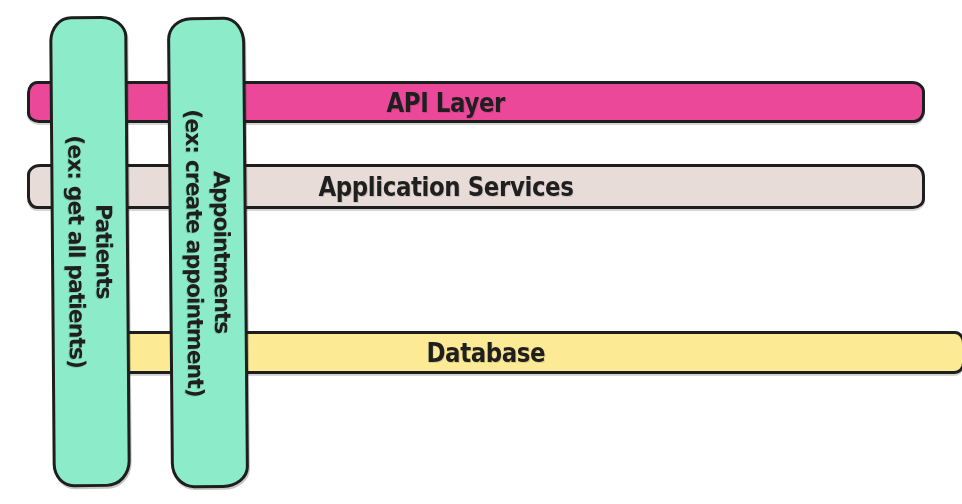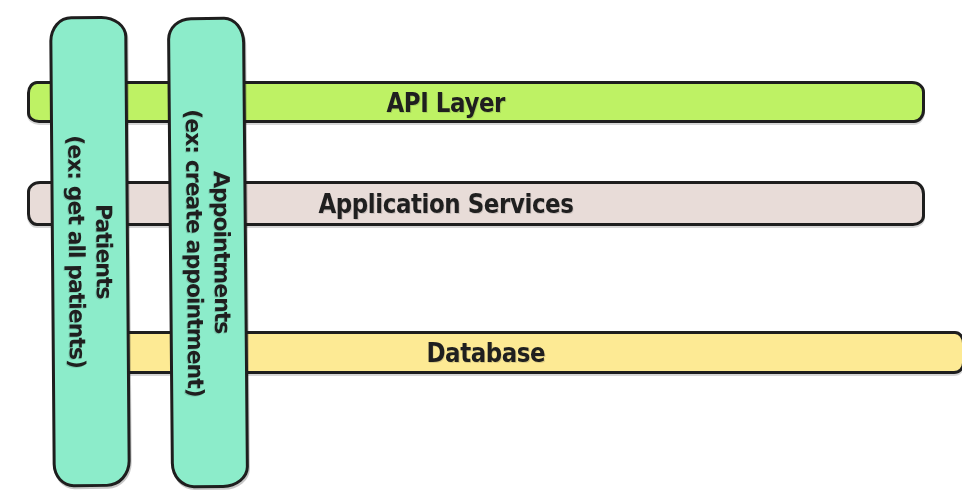--- a/index.html
+++ b/index.html
@@ -76,25 +76,25 @@
   .slice-title, .slice-subtitle {
     display: block;
     white-space: nowrap;
   }
 </style>
 </head>
 <body>
 
 <div class="canvas">
 
-  <div class="layer layer-0" style="background-color: #bef264;">
+  <div class="layer layer-0" style="background-color: #ec4899;">
     <span class="layer-label">API Layer</span>
   </div>
 
-  <div class="layer layer-1" style="background-color: rgb(232, 220, 216); margin-top: 17px;">
+  <div class="layer layer-1" style="background-color: rgb(232, 220, 216);">
     <span class="layer-label">Application Services</span>
   </div>
 
 
   <div class="layer layer-3" style="background-color: rgb(253, 234, 148);">
     <span class="layer-label">Database</span>
   </div>
 
   <div class="slice slice-0" style="background-color: rgb(140, 236, 202);">
     <div class="slice-text">

